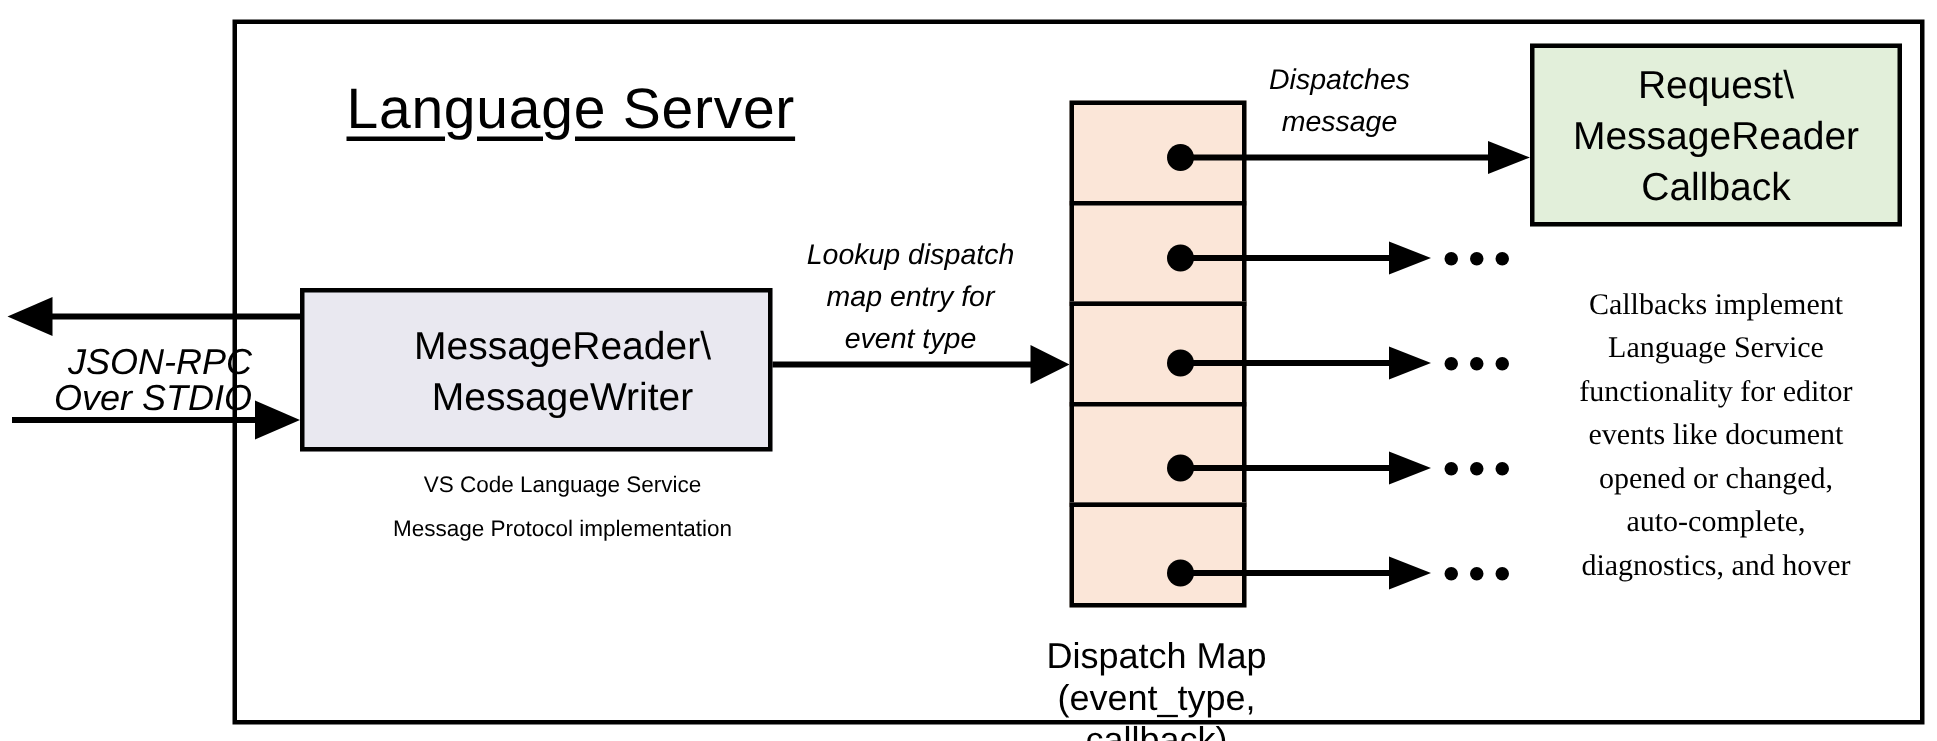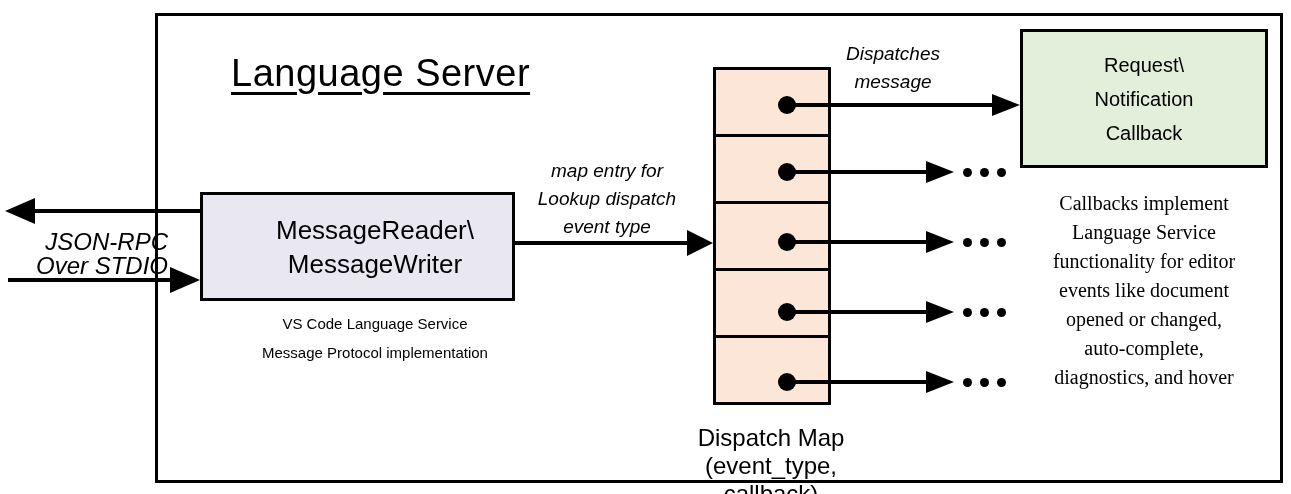--- a/index.html
+++ b/index.html
@@ -38,23 +38,23 @@
   .map-cell{width:118px;height:70px;box-sizing:border-box;border:3px solid #000;margin-top:-3px;}
   .map-cell:first-child{margin-top:0;}
   .map-caption{position:absolute;left:655px;top:424px;width:232px;text-align:center;
     font-size:24px;line-height:28px;}
 
   .dot{position:absolute;width:18px;height:18px;border-radius:50%;background:#000;}
 
   .dispatch-label{position:absolute;left:833px;top:40px;width:120px;text-align:center;
     font-style:italic;font-size:19px;line-height:28px;}
 
-  .callback-box{position:absolute;left:1020px;top:29px;width:248px;height:139px;
+  .callback-box{position:absolute;left:1020px;top:29px;width:248px;height:122px;
     border:3px solid #000;box-sizing:border-box;display:flex;flex-direction:column;
-    align-items:center;justify-content:center;font-size:20px;line-height:34px;text-align:center;}
+    align-items:center;justify-content:center;font-size:26px;line-height:34px;text-align:center;}
   .callback-caption{position:absolute;left:1006px;top:189px;width:276px;text-align:center;
     font-size:20px;line-height:29px;font-family:Liberation Serif, serif;}
 
   .ellipsis{position:absolute;display:flex;gap:8px;align-items:center;}
   .ellipsis i{display:block;width:9px;height:9px;border-radius:50%;background:#000;}
 </style>
 </head>
 <body>
 
 <div class="canvas">
@@ -85,22 +85,22 @@
   <div class="reader-caption">
     <div>VS Code Language Service</div>
     <div>Message Protocol implementation</div>
   </div>
 
   <div>
     <div class="hline" style="left:515px;top:241px;width:174px;"></div>
     <div class="head-right" style="left:687px;top:230px;border-left-width:26px;"></div>
   </div>
   <div class="lookup-label">
+    <div>Lookup dispatch</div>
     <div>map entry for</div>
-    <div>Lookup dispatch</div>
     <div>event type</div>
   </div>
 
   <div class="map-col">
     <div class="map-cell" style="background: rgb(251, 230, 216);"></div>
     <div class="map-cell" style="background: rgb(251, 230, 216);"></div>
     <div class="map-cell" style="background: rgb(251, 230, 216);"></div>
     <div class="map-cell" style="background: rgb(251, 230, 216);"></div>
     <div class="map-cell" style="background: rgb(251, 230, 216);"></div>
   </div>
@@ -159,21 +159,21 @@
       </div>
   </div>
 
   <div class="dispatch-label">
     <div>Dispatches</div>
     <div>message</div>
   </div>
 
   <div class="callback-box" style="background: rgb(226, 239, 218);">
     <div>Request\</div>
-    <div>Notification</div>
+    <div>MessageReader</div>
     <div>Callback</div>
   </div>
 
   <div class="callback-caption">
     <div>Callbacks implement</div>
     <div>Language Service</div>
     <div>functionality for editor</div>
     <div>events like document</div>
     <div>opened or changed,</div>
     <div>auto-complete,</div>

